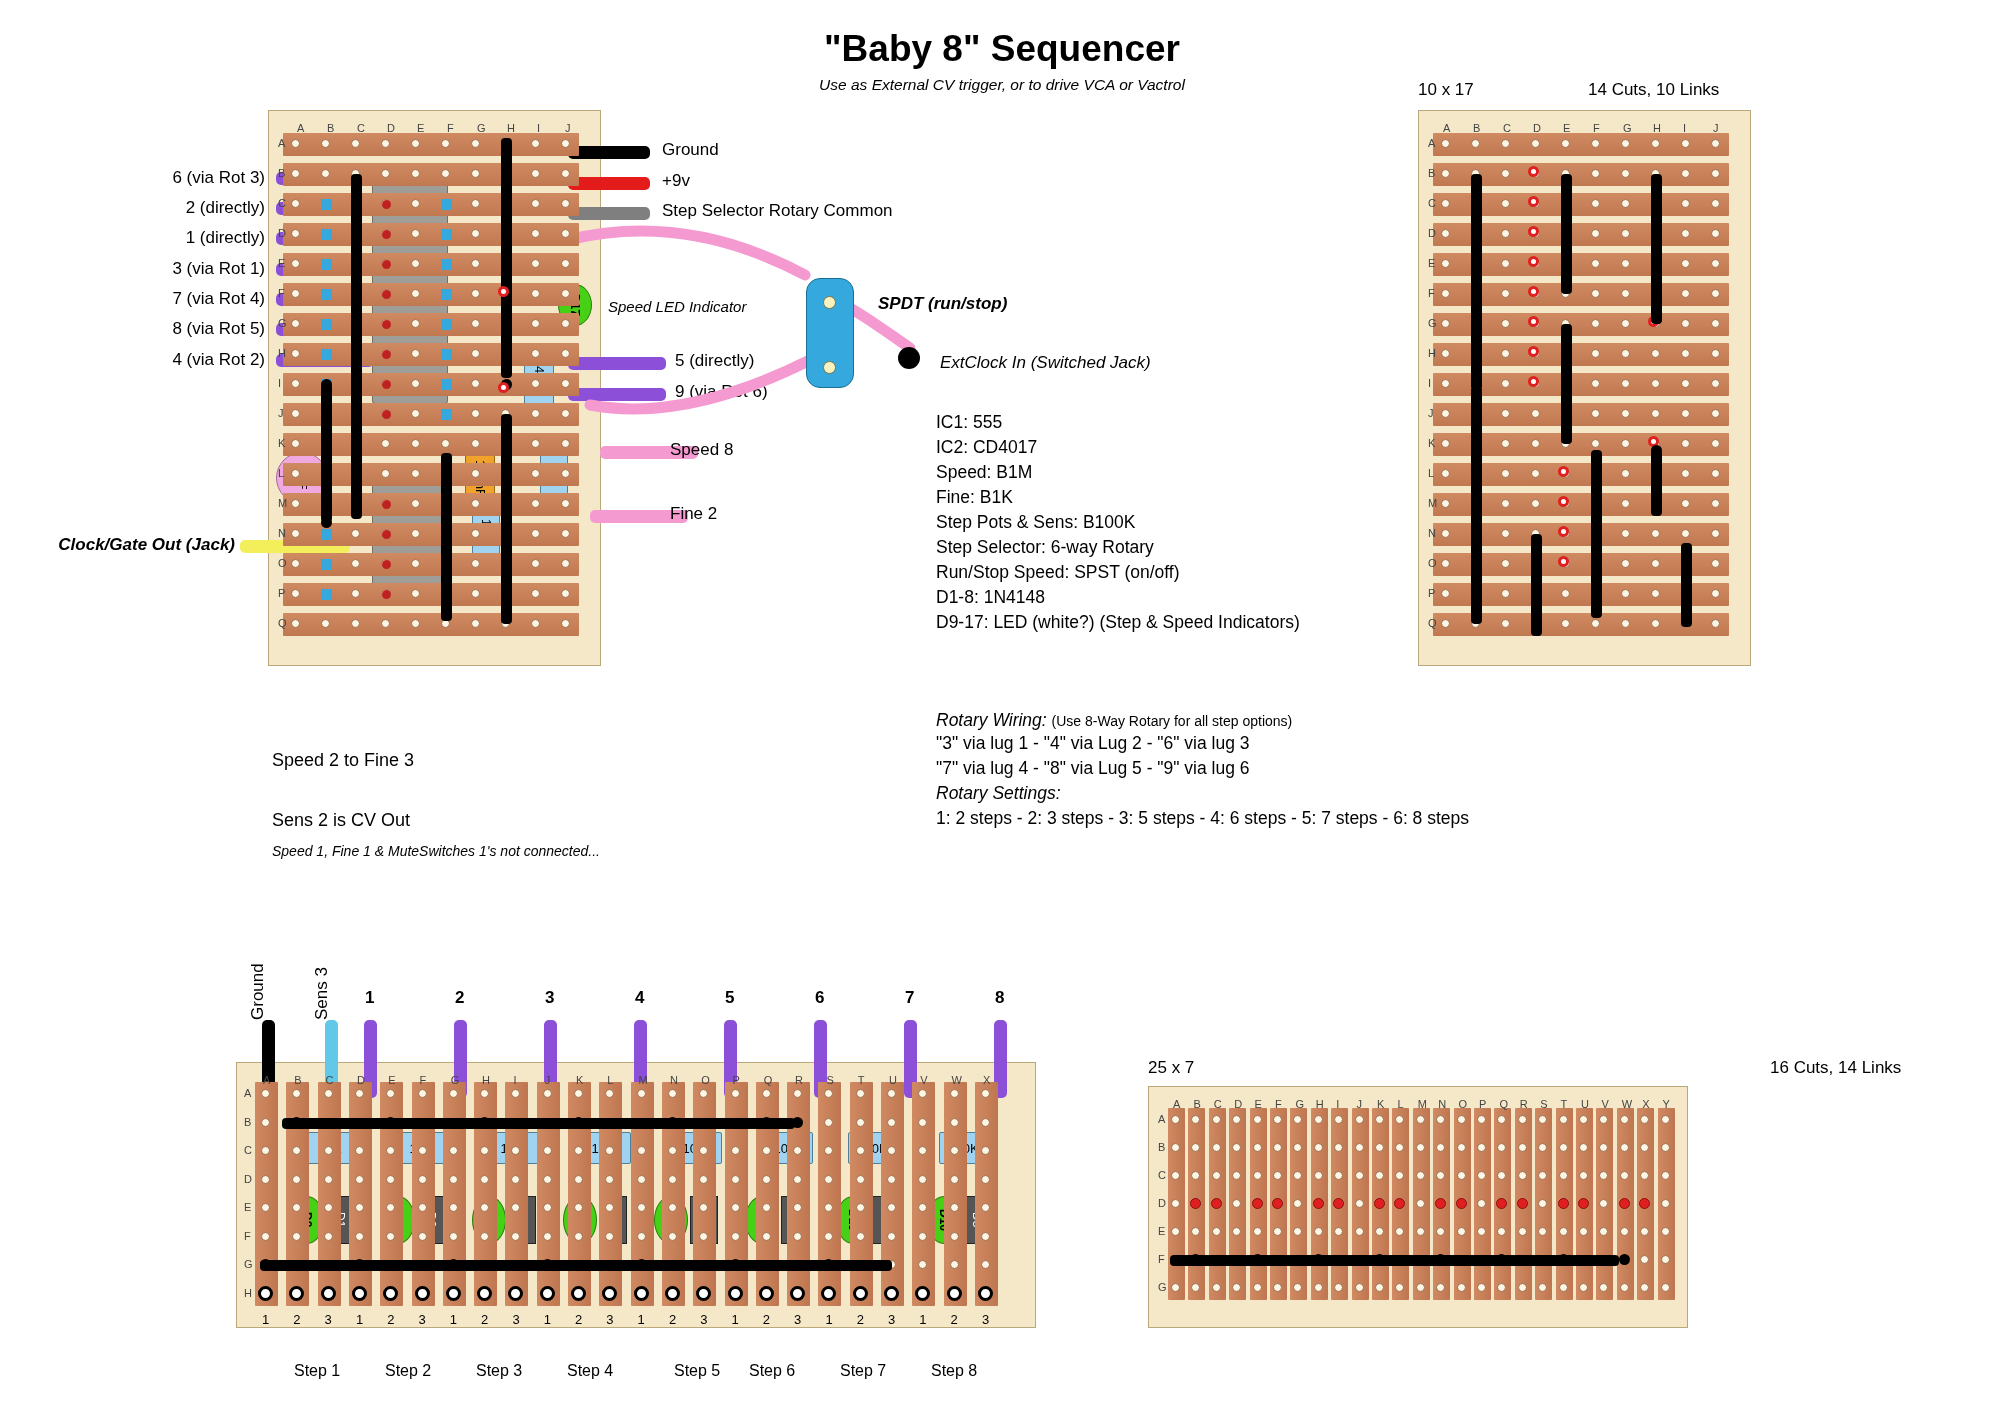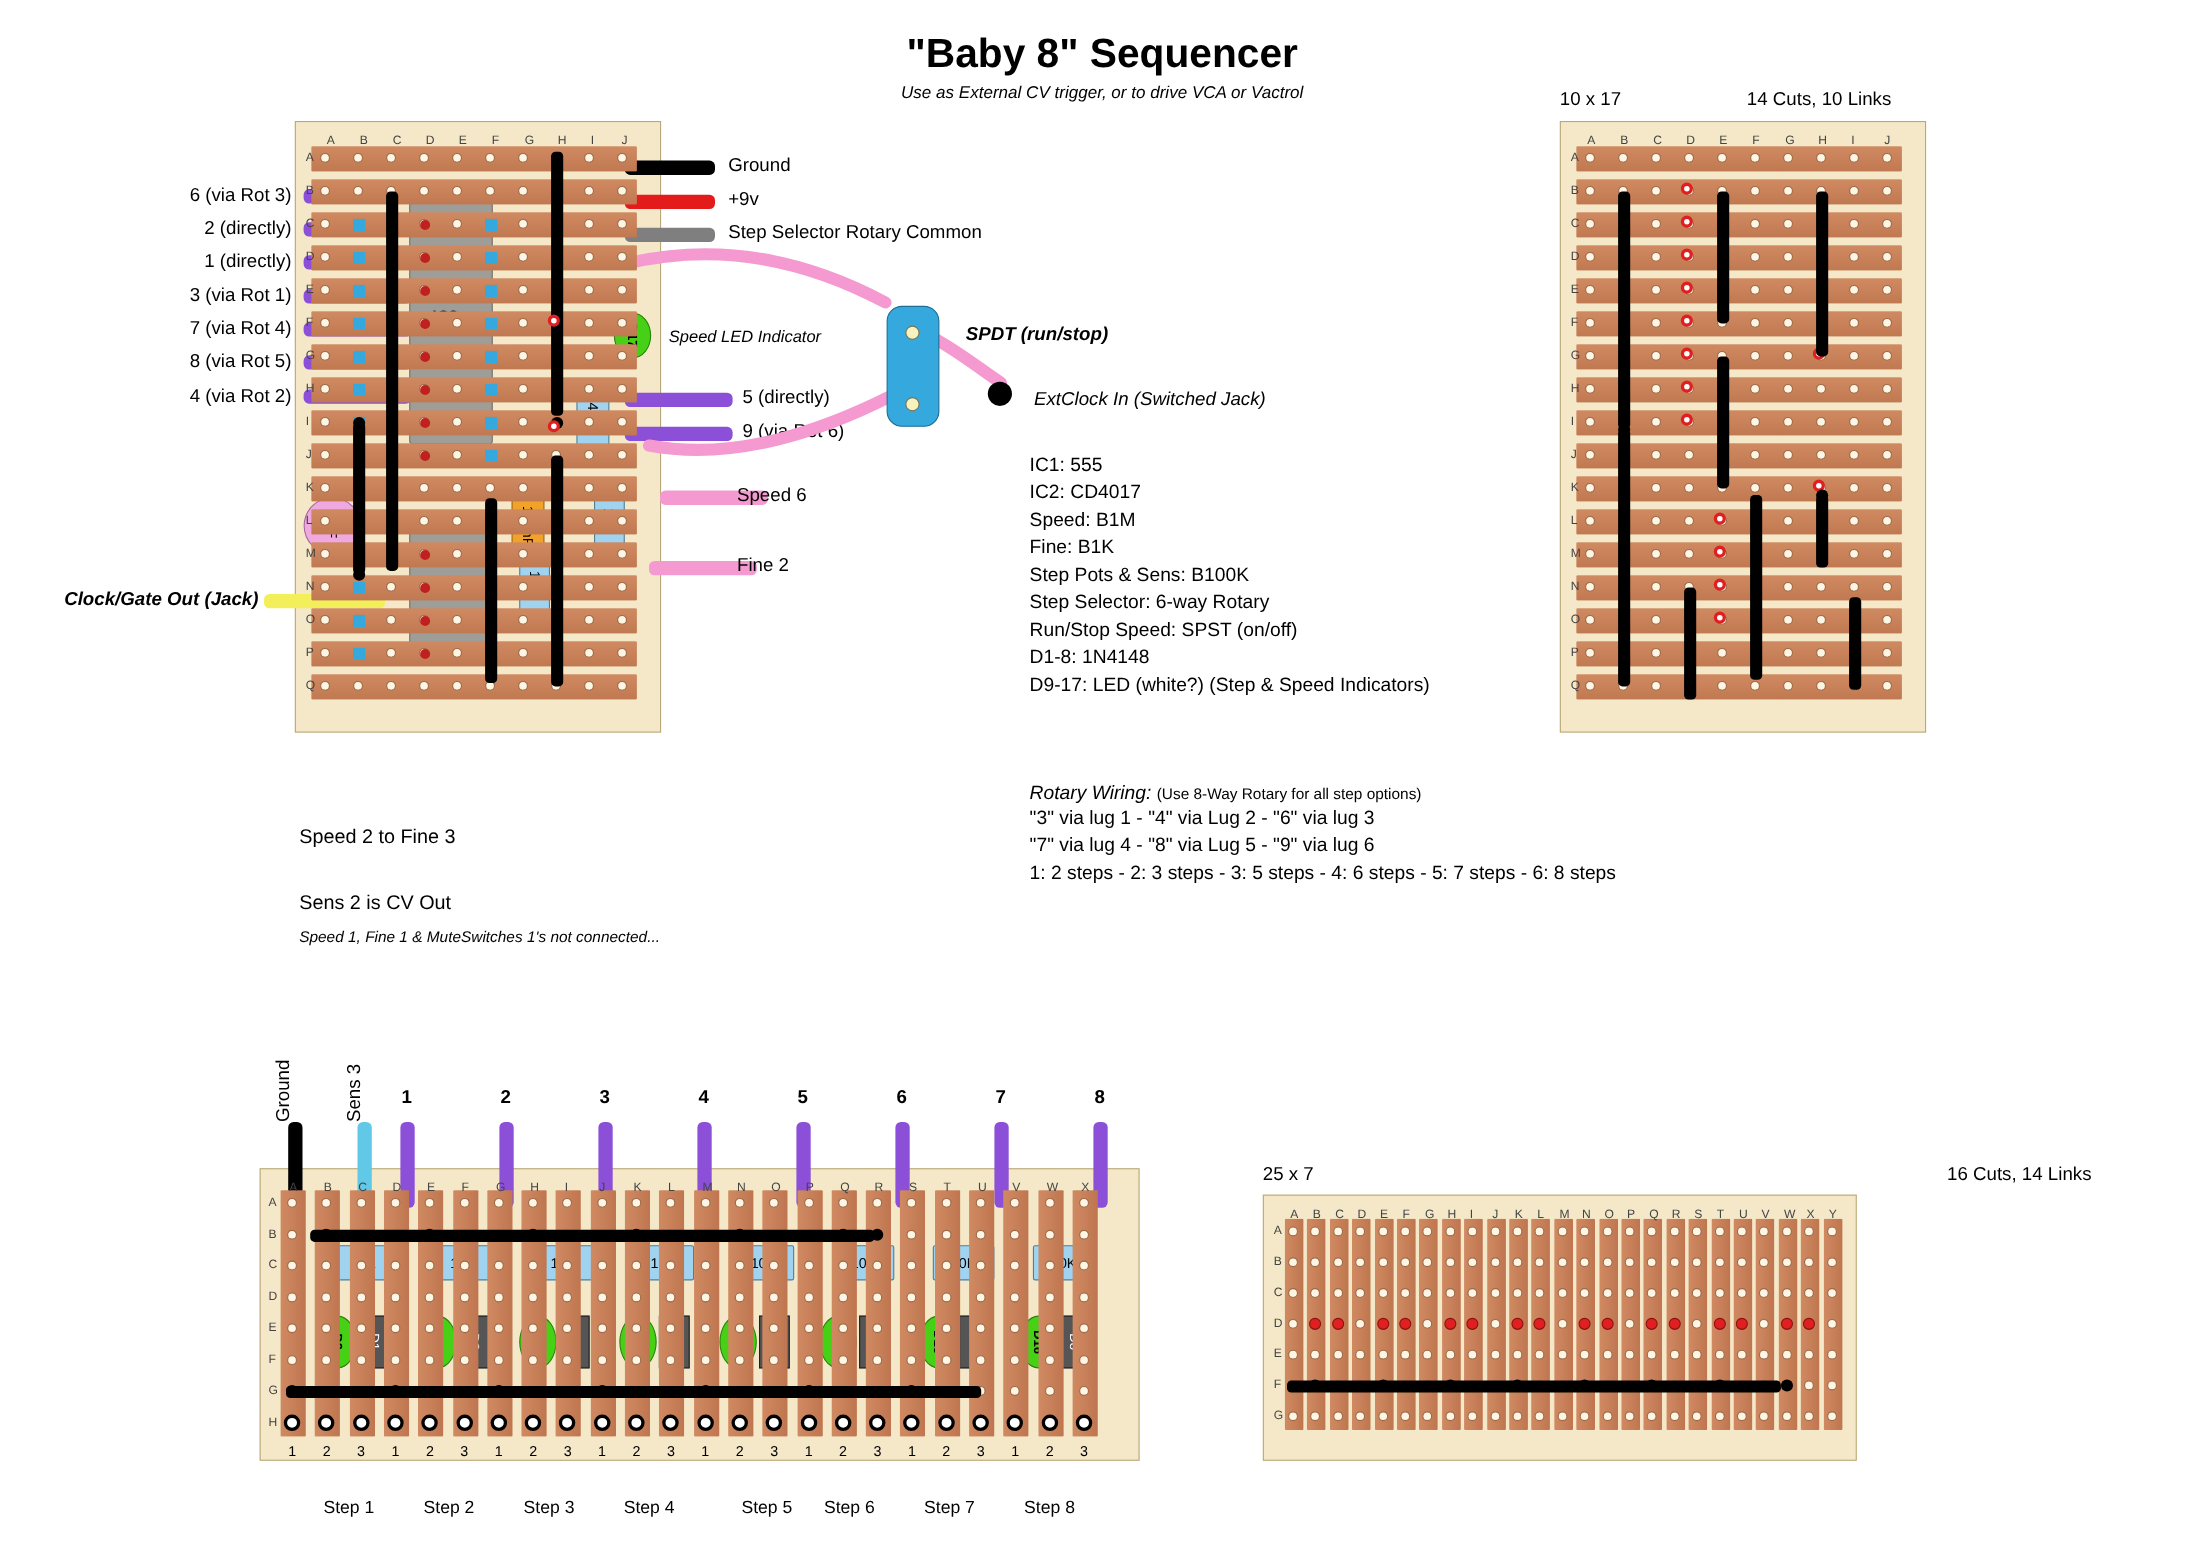--- a/index.html
+++ b/index.html
@@ -182,21 +182,21 @@
 <div class="lead gray" style="left:568px; top:207px; width:82px; height:13px;"></div>
 <div class="leadtext" style="left:662px; top:201px;">Step Selector Rotary Common</div>
 
 <div class="lead purple" style="left:568px; top:357px; width:98px; height:13px;"></div>
 <div class="leadtext" style="left:675px; top:351px;">5 (directly)</div>
 
 <div class="lead purple" style="left:568px; top:388px; width:98px; height:13px;"></div>
 <div class="leadtext" style="left:675px; top:382px;">9 (via Rot 6)</div>
 
 <div class="lead pink" style="left:600px; top:446px; width:98px; height:13px;"></div>
-<div class="leadtext" style="left:670px; top:440px;">Speed 6</div>
+<div class="leadtext" style="left:670px; top:440px;">Speed 8</div>
 
 <div class="lead pink" style="left:590px; top:510px; width:98px; height:13px;"></div>
 <div class="leadtext" style="left:670px; top:504px;">Fine 2</div>
 
 <svg class="abs" width="380" height="300" style="left:560px; top:215px; overflow:visible;">
   <path d="M8,25 C90,5 170,20 245,60" stroke="#f49ad0" stroke-width="11" fill="none" stroke-linecap="round"></path>
   <path d="M30,190 C110,205 190,175 250,145" stroke="#f49ad0" stroke-width="11" fill="none" stroke-linecap="round"></path>
   <path d="M255,75 C300,95 330,120 350,133" stroke="#f49ad0" stroke-width="11" fill="none" stroke-linecap="round"></path>
 </svg>
 
@@ -247,20 +247,21 @@
   <div>D9-17: LED (white?) (Step &amp; Speed Indicators)</div>
 </div>
 
 <div class="abs" style="left:936px; top:710px; width:700px;">
   <div style="font-size:17.5px;">
     <span class="ital">Rotary Wiring:</span>
     <span style="font-size:14px;">(Use 8-Way Rotary for all step options)</span>
   </div>
   <div style="font-size:17.5px; line-height:25px;">"3" via lug 1 - "4" via Lug 2 - "6" via lug 3</div>
   <div style="font-size:17.5px; line-height:25px;">"7" via lug 4 - "8" via Lug 5 - "9" via lug 6</div>
+  <div class="ital" style="font-size:17.5px; line-height:25px;">Rotary Settings:</div>
   <div style="font-size:17.5px; line-height:25px;">1: 2 steps - 2: 3 steps - 3: 5 steps - 4: 6 steps - 5: 7 steps - 6: 8 steps</div>
 </div>
 
 <div class="abs" style="left:1150px; top:900px; width:760px;">
 </div>
 
 <div class="txt big" style="left:272px; top:750px;">Speed 2 to Fine 3</div>
 <div class="txt big" style="left:272px; top:810px;">Sens 2 is CV Out</div>
 <div class="txt small ital" style="left:272px; top:843px;">Speed 1, Fine 1 &amp; MuteSwitches 1's not connected...</div>
 

